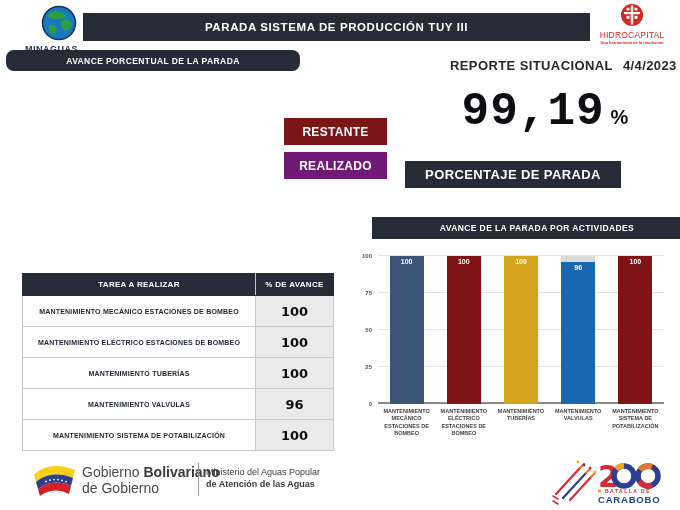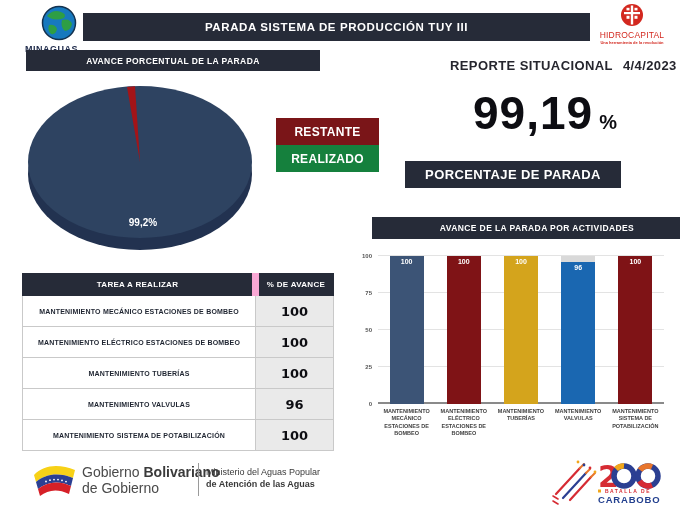--- a/index.html
+++ b/index.html
@@ -12,31 +12,31 @@
 
   
   .minaguas { position:absolute; left:14px; top:4px; width:64px; text-align:right; }
   .minaguas .lbl { font-size:9px; font-weight:800; color:#1e2a4a; letter-spacing:.5px; margin-top:-2px; }
   .title-bar { position:absolute; left:83px; top:13px; width:507px; height:28px; font-size:11.5px; letter-spacing:.6px; }
   .hidro { position:absolute; right:6px; top:3px; width:84px; text-align:center; }
   .hidro .lbl { font-size:8.5px; font-weight:400; color:#d3281f; letter-spacing:.2px; margin-top:-1px; }
   .hidro .tag { font-size:4px; font-weight:bold; color:#d3281f; }
 
   
-  .pie-title { position:absolute; left:26px; top:50px; width:294px; height:21px; font-size:8.5px; letter-spacing:.4px; }
+  .pie-title { position:absolute; left:6px; top:50px; width:294px; height:21px; font-size:8.5px; letter-spacing:.4px;border-radius:8px; }
   .pie-wrap { position:absolute; left:12px; top:70px; width:256px; height:192px; }
 
-  .legend { position:absolute; left:276px; top:118px; width:103px; display:flex; flex-direction:column; }
+  .legend { position:absolute; left:284px; top:118px; width:103px; display:flex; flex-direction:column; gap:7px; }
   .legend-box { height:27px; display:flex; align-items:center; justify-content:center; color:#fff; font-weight:bold; font-size:12px; letter-spacing:.3px; }
 
   
   .report-line { position:absolute; left:450px; top:58px; font-size:13px; font-weight:600; color:#26262e; letter-spacing:.4px; }
   .report-line .date { margin-left:10px; }
   .big-pct { position:absolute; left:425px; top:86px; width:240px; text-align:center; color:#0d0d12; }
-  .big-pct .num { font-size:46px; font-weight:900; letter-spacing:1px; font-family:Liberation Sans, sans-serif; }
+  .big-pct .num { font-size:46px; font-weight:900; letter-spacing:1px; font-family:Liberation Mono, monospace; }
   .big-pct .sign { font-size:20px; font-weight:800; margin-left:6px; }
   .pct-bar { position:absolute; left:405px; top:161px; width:216px; height:27px; font-size:13px; letter-spacing:.4px; }
   .acts-bar { position:absolute; left:372px; top:217px; width:330px; height:22px; font-size:8.5px; letter-spacing:.4px; }
 
   
   .chart { position:absolute; left:360px; top:250px; width:308px; height:208px; }
   .plot { position:absolute; left:18px; right:4px; top:6px; height:148px; }
   .gridline { position:absolute; left:0; right:0; height:1px; background:#e3e3e3; }
   .gridline.baseline { background:#8a8a8a; height:2px; }
   .yaxis { position:absolute; left:0; top:6px; width:15px; height:148px; }
@@ -44,21 +44,21 @@
   .bars { position:absolute; left:0; right:0; top:0; bottom:0; display:flex; justify-content:space-around; align-items:flex-end; }
   .bar-col { width:34px; height:100%; display:flex; flex-direction:column; justify-content:flex-end; }
   .bar-fill { position:relative; width:100%; }
   .bar-label { position:absolute; top:2px; left:0; right:0; text-align:center; color:#fff; font-size:7px; font-weight:bold; }
   .xlabels { position:absolute; left:18px; right:4px; top:158px; display:flex; }
   .xlabel { width:20%; text-align:center; font-size:5.5px; font-weight:bold; color:#3f3f3f; text-transform:uppercase; line-height:1.35; padding:0 2px; }
 
   
   .task-table { position:absolute; left:22px; top:273px; width:312px; border-collapse:collapse; }
   .task-table th { background:#262b38; color:#fff; font-size:8px; font-weight:bold; height:22px; border:1px solid #262b38; letter-spacing:.3px; }
-  .task-table th:first-child { width:233px; border-right:7px solid #f9a8d4; }
+  .task-table th:first-child { width:233px; border-right:1px solid #f9a8d4; }
   .task-table td { border:1px solid #c9c9c9; height:31px; text-align:center; vertical-align:middle; }
   .task-cell { font-size:7px; font-weight:bold; color:#1e2430; letter-spacing:.2px; }
   .value-cell { background:#eaeaea; font-size:13px; font-weight:800; color:#0d0d12; font-family:"DejaVu Sans", sans-serif; }
 
   
   .flag { position:absolute; left:30px; top:461px; }
   .gov { position:absolute; left:82px; top:464px; color:#4a4a4a; font-size:14px; line-height:1.15; }
   .gov b { color:#3a3a3a; }
   .footer-divider { position:absolute; left:198px; top:463px; width:1px; height:33px; background:#9a9a9a; }
   .ministry { position:absolute; left:206px; top:467px; font-size:9px; color:#3a3a3a; line-height:1.3; }
@@ -91,32 +91,24 @@
       <rect x="14.5" y="12.8" width="3" height="3" fill="#ffffff"></rect>
       <rect x="6.5" y="4.8" width="3" height="2.6" fill="#ffffff"></rect>
       <rect x="14.5" y="4.8" width="3" height="2.6" fill="#ffffff"></rect>
     </svg>
     <div class="lbl">HIDROCAPITAL</div>
     <div class="tag">Una herramienta de la revolución</div>
   </div>
 
   <div class="pie-title navy-bar">AVANCE PORCENTUAL DE LA PARADA</div>
 
-  <div class="pie-wrap">
-    <svg width="256" height="192" viewBox="0 0 256 192">
-      <ellipse cx="128" cy="104" rx="112" ry="76" fill="#223250"></ellipse>
-      <ellipse cx="128" cy="92" rx="112" ry="76" fill="#2e4361"></ellipse>
-      <path d="M128,92 L115,17 L123,16.2 Z" fill="#a31418"></path>
-      <text x="131" y="156" text-anchor="middle" fill="#ffffff" font-size="10" font-weight="bold">99,2%</text>
-    </svg>
-  </div>
 
   <div class="legend">
       <div class="legend-box" style="background: rgb(122, 21, 24);">RESTANTE</div>
-      <div class="legend-box" style="background: #15803d;">REALIZADO</div>
+      <div class="legend-box" style="background: #701a75;">REALIZADO</div>
     </div>
 
   <div class="report-line">
     <span>REPORTE SITUACIONAL</span><span class="date">4/4/2023</span>
   </div>
 
   <div class="big-pct">
     <span class="num">99,19</span><span class="sign">%</span>
   </div>
 

